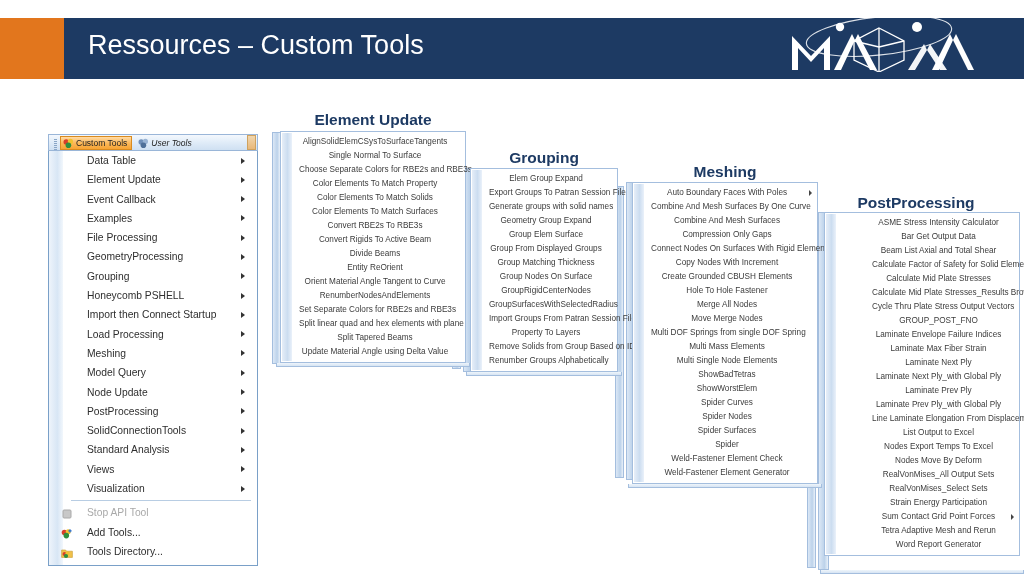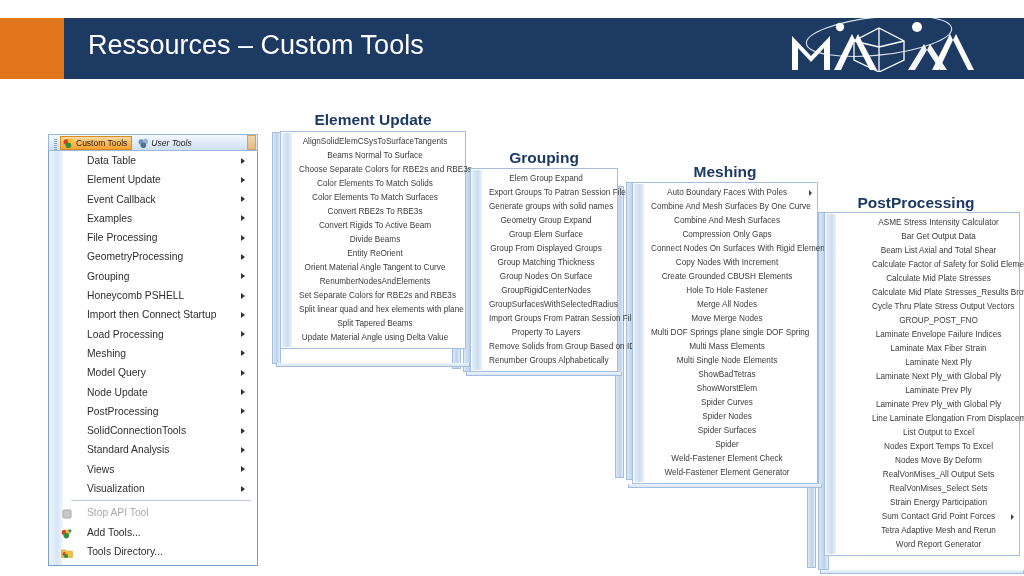--- a/index.html
+++ b/index.html
@@ -305,22 +305,23 @@
   <div class="sliver" style="left:615px; top:186px; width:9px; height:292px;"></div>
   <div class="sliver" style="left:818px; top:212px; width:11px; height:358px;"></div>
   <div class="sliver" style="left:807px; top:216px; width:9px; height:352px;"></div>
 
   <div id="panels">
       <div class="panel-caption" style="left: 280px; top: 111px; width: 186px;">Element Update</div>
       <div class="menu-panel" style="left: 280px; top: 131px; width: 186px;">
         <div class="gutter"></div>
         <div class="menu-items">
           <div class="menu-item"><span>AlignSolidElemCSysToSurfaceTangents</span></div>
-          <div class="menu-item"><span>Beams Normal To Surface</span></div>
+          <div class="menu-item"><span>Single Normal To Surface</span></div>
           <div class="menu-item"><span>Choose Separate Colors for RBE2s and RBE3s</span></div>
+          <div class="menu-item"><span>Color Elements To Match Property</span></div>
           <div class="menu-item"><span>Color Elements To Match Solids</span></div>
           <div class="menu-item"><span>Color Elements To Match Surfaces</span></div>
           <div class="menu-item"><span>Convert RBE2s To RBE3s</span></div>
           <div class="menu-item"><span>Convert Rigids To Active Beam</span></div>
           <div class="menu-item"><span>Divide Beams</span></div>
           <div class="menu-item"><span>Entity ReOrient</span></div>
           <div class="menu-item"><span>Orient Material Angle Tangent to Curve</span></div>
           <div class="menu-item"><span>RenumberNodesAndElements</span></div>
           <div class="menu-item"><span>Set Separate Colors for RBE2s and RBE3s</span></div>
           <div class="menu-item"><span>Split linear quad and hex elements with plane</span></div>
@@ -357,21 +358,21 @@
           <div class="menu-item"><span>Auto Boundary Faces With Poles</span><span class="arrow"></span></div>
           <div class="menu-item"><span>Combine And Mesh Surfaces By One Curve</span></div>
           <div class="menu-item"><span>Combine And Mesh Surfaces</span></div>
           <div class="menu-item"><span>Compression Only Gaps</span></div>
           <div class="menu-item"><span>Connect Nodes On Surfaces With Rigid Elements</span></div>
           <div class="menu-item"><span>Copy Nodes With Increment</span></div>
           <div class="menu-item"><span>Create Grounded CBUSH Elements</span></div>
           <div class="menu-item"><span>Hole To Hole Fastener</span></div>
           <div class="menu-item"><span>Merge All Nodes</span></div>
           <div class="menu-item"><span>Move Merge Nodes</span></div>
-          <div class="menu-item"><span>Multi DOF Springs plane single DOF Spring</span></div>
+          <div class="menu-item"><span>Multi DOF Springs from single DOF Spring</span></div>
           <div class="menu-item"><span>Multi Mass Elements</span></div>
           <div class="menu-item"><span>Multi Single Node Elements</span></div>
           <div class="menu-item"><span>ShowBadTetras</span></div>
           <div class="menu-item"><span>ShowWorstElem</span></div>
           <div class="menu-item"><span>Spider Curves</span></div>
           <div class="menu-item"><span>Spider Nodes</span></div>
           <div class="menu-item"><span>Spider Surfaces</span></div>
           <div class="menu-item"><span>Spider</span></div>
           <div class="menu-item"><span>Weld-Fastener Element Check</span></div>
           <div class="menu-item"><span>Weld-Fastener Element Generator</span></div>

